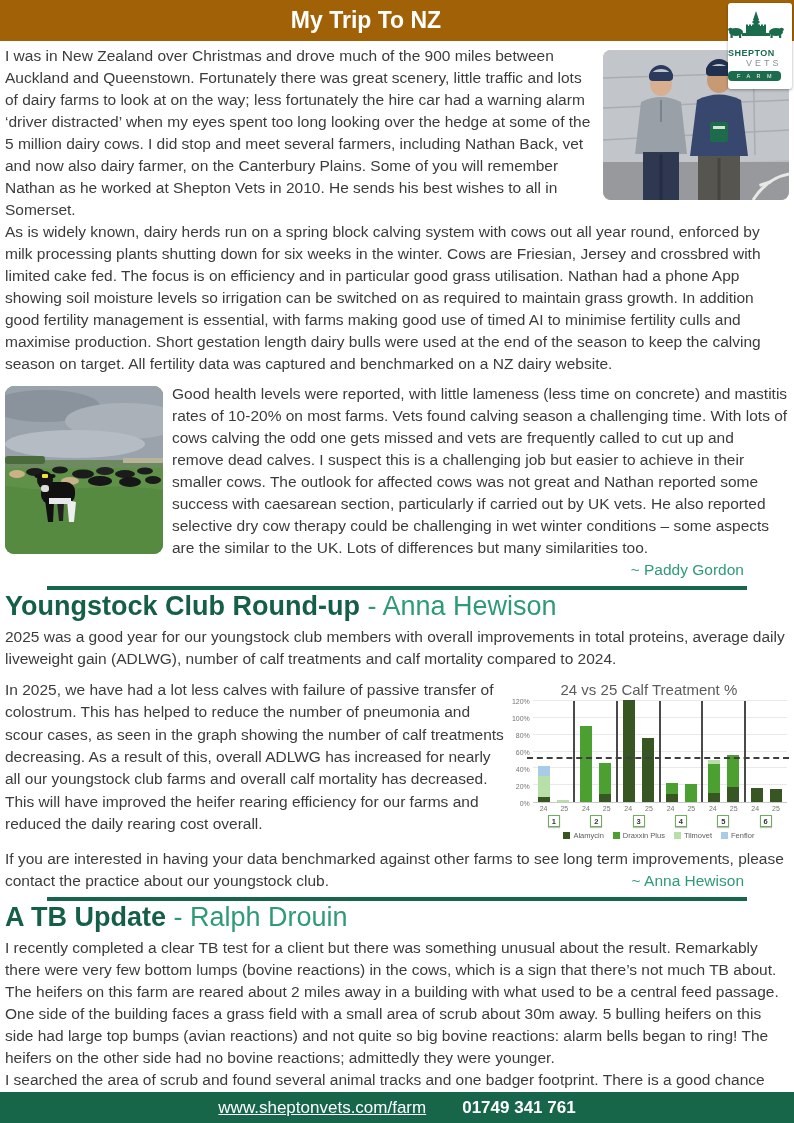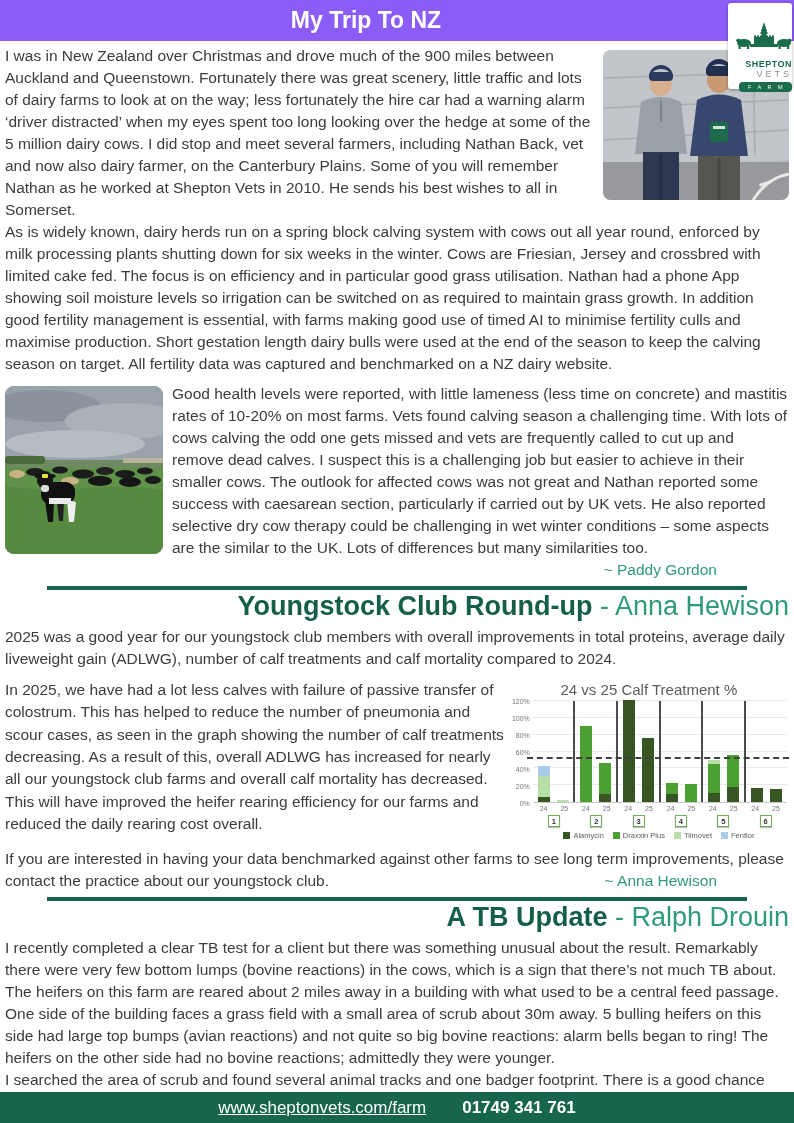--- a/index.html
+++ b/index.html
@@ -1,41 +1,41 @@
 <!DOCTYPE html>
 <html><head>
 <meta charset="utf-8">
 <style>
   * { box-sizing: border-box; }
   html,body { margin:0; padding:0; }
   body { width:794px; height:1123px; font-family:"Liberation Sans","DejaVu Sans",sans-serif; background:#ffffff; color:#3c3c3c; }
   .page { position:relative; width:794px; height:1123px; overflow:hidden; background:#fff; }
 
   
-  .topbar { height:41px; background:#8b5cf6; color:#fff; display:flex; align-items:center; justify-content:center; padding-right:62px; }
+  .topbar { height:41px; background:#a16207; color:#fff; display:flex; align-items:center; justify-content:center; padding-right:62px; }
   .topbar .t-bold { font-weight:bold; font-size:23px; }
   .topbar .t-rest { font-weight:normal; font-size:23px; white-space:pre; }
 
   
-  .logo-box { position:absolute; top:3px; right:2px; width:64px; height:86px; background:#fff; z-index:9; border-radius:3px; box-shadow:0 1px 3px rgba(0,0,0,.35); display:flex; flex-direction:column; align-items:flex-end; padding-top:19px; }
+  .logo-box { position:absolute; top:3px; right:2px; width:64px; height:86px; background:#fff; z-index:9; border-radius:3px; box-shadow:0 1px 3px rgba(0,0,0,.35); display:flex; flex-direction:column; align-items:flex-start; padding-top:8px; }
   .logo-name { font-size:9px; font-weight:bold; color:#1B6B4D; letter-spacing:.5px; line-height:1.05; }
   .logo-vets { font-size:9px; color:#8a9096; letter-spacing:3px; line-height:1.2; margin-left:18px; }
   .logo-farm { margin-top:2px; background:#1B6B4D; color:#fff; font-size:5.5px; letter-spacing:2.5px; padding:2px 7px 2px 9px; border-radius:4px; }
 
   .content { padding:4px 5px 0 5px; }
   p.body { font-size:15.5px; line-height:1.42; margin:0; color:#3c3c3c; }
   .sig { color:#2E9B74; }
-  .sig-inline { float:right; margin-right:72px; }
+  .sig-inline { float:right; margin-right:45px; }
 
   .photo1 { float:right; width:186px; height:150px; margin:5px 0 4px 9px; border-radius:8px; overflow:hidden; }
   .photo2 { float:left; width:158px; height:168px; margin:3px 9px 0 0; border-radius:9px; overflow:hidden; }
   .photo1 svg, .photo2 svg { display:block; }
 
   .rule { width:700px; height:4px; background:#17664A; margin:5px auto 1px auto; }
-  .section-head { text-align:right; font-size:27px; margin:1px 0 4px 0; line-height:1.15; }
+  .section-head { text-align:left; font-size:27px; margin:1px 0 4px 0; line-height:1.15; }
   .h-bold { font-weight:bold; color:#156044; }
   .h-rest { font-weight:normal; color:#2E9B74; white-space:pre; }
 
   .cols { display:flex; margin-top:9px; margin-bottom:8px; }
   .col-left { width:505px; }
   .col-left p { font-size:15.5px; line-height:1.44; }
 
   
   .chart { width:282px; margin-left:2px; padding-top:2px; }
   .chart-title { text-align:center; font-size:15px; color:#5c5c5c; margin-bottom:3px; }

